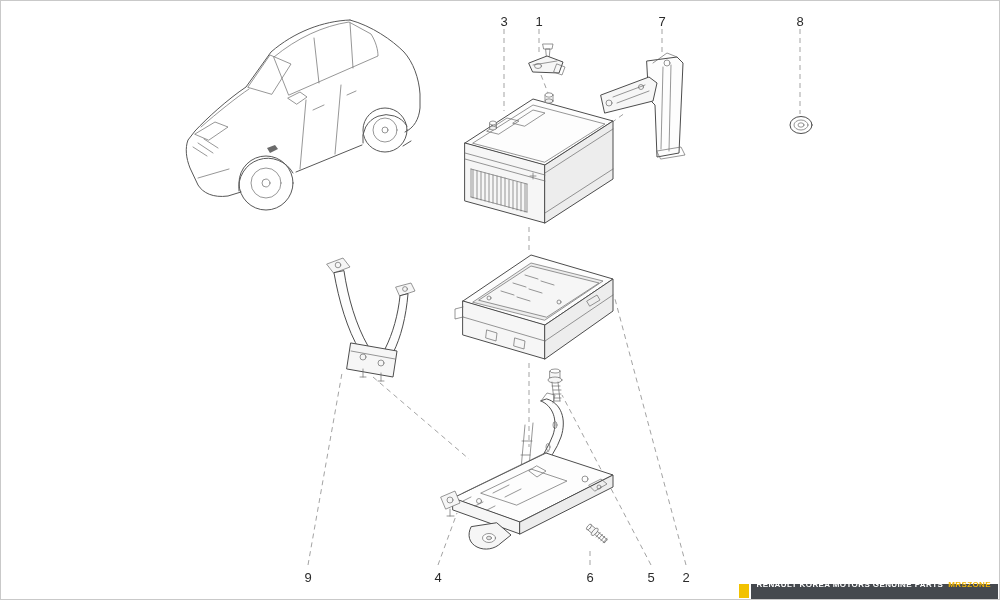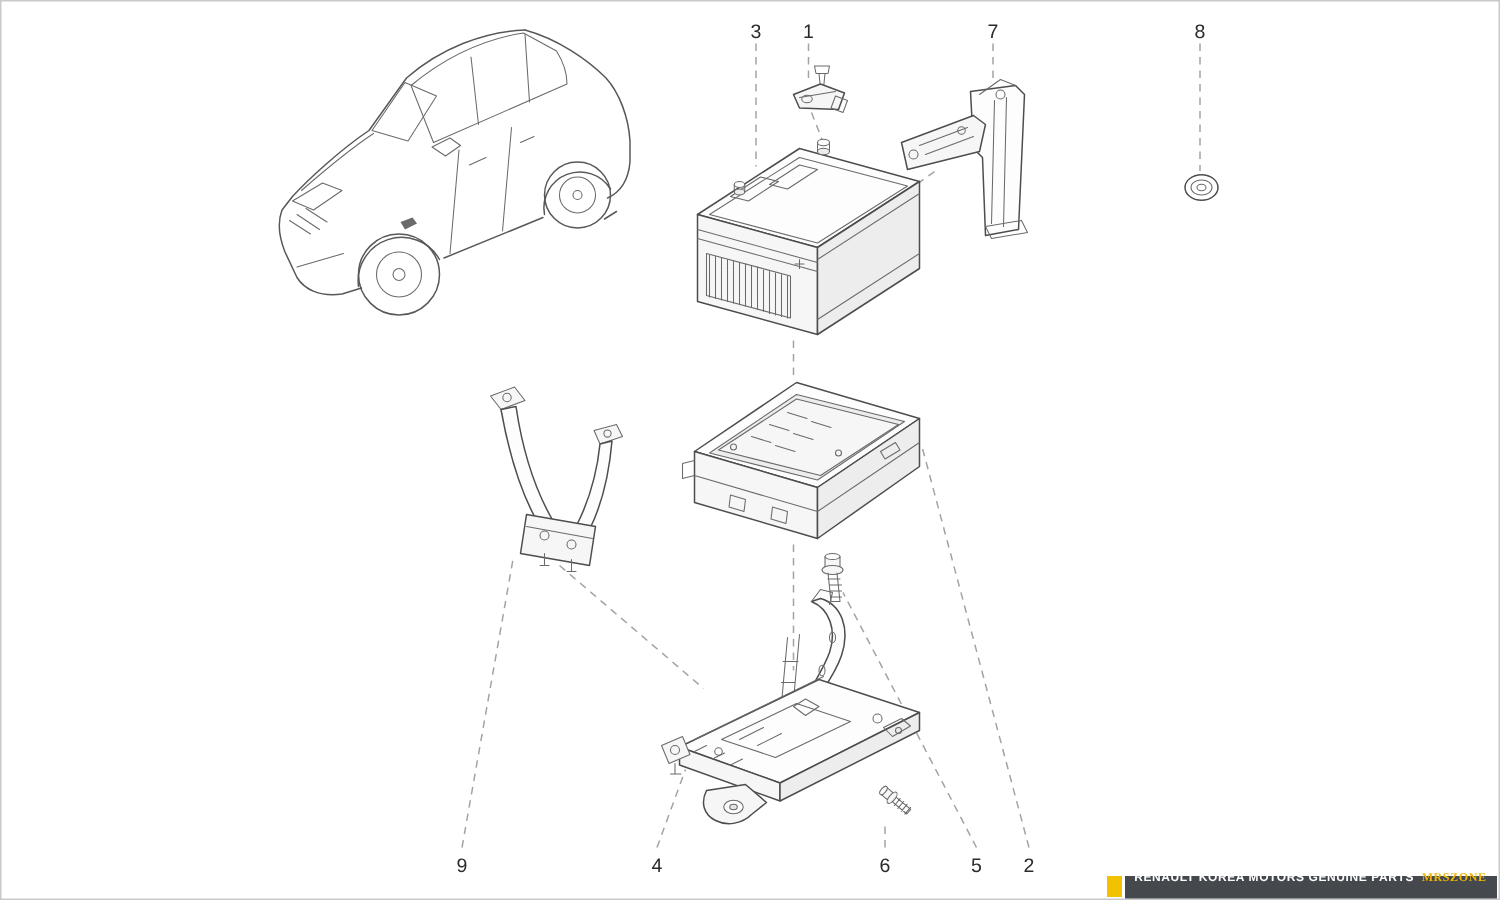--- a/index.html
+++ b/index.html
@@ -33,21 +33,21 @@
     background: #45494e;
     color: #ffffff;
     display: flex; align-items: center;
     padding: 0 7px 16px 6px;
     gap: 5px;
     font-size: 8px;
     font-weight: bold;
     letter-spacing: .4px;
     white-space: nowrap;
   }
-  .wm-site { color: #f2b705; font-family: Liberation Serif, serif; }
+  .wm-site { color: #f2b705; }
 
   
   .ln  { stroke:#4d4d4d; stroke-width:1; fill:none; stroke-linecap:round; stroke-linejoin:round; }
   .lnt { stroke:#6a6a6a; stroke-width:.7; fill:none; stroke-linecap:round; stroke-linejoin:round; }
   .car { stroke:#585858; stroke-width:1; fill:none; stroke-linecap:round; stroke-linejoin:round; }
   .dash { stroke:#a3a3a3; stroke-width:1; fill:none; stroke-dasharray:5 4; }
   .f0 { fill:#fdfdfd; } .f1 { fill:#f6f6f6; } .f2 { fill:#ededed; } .f3 { fill:#e4e4e4; }
 </style>
 </head>
 <body>

